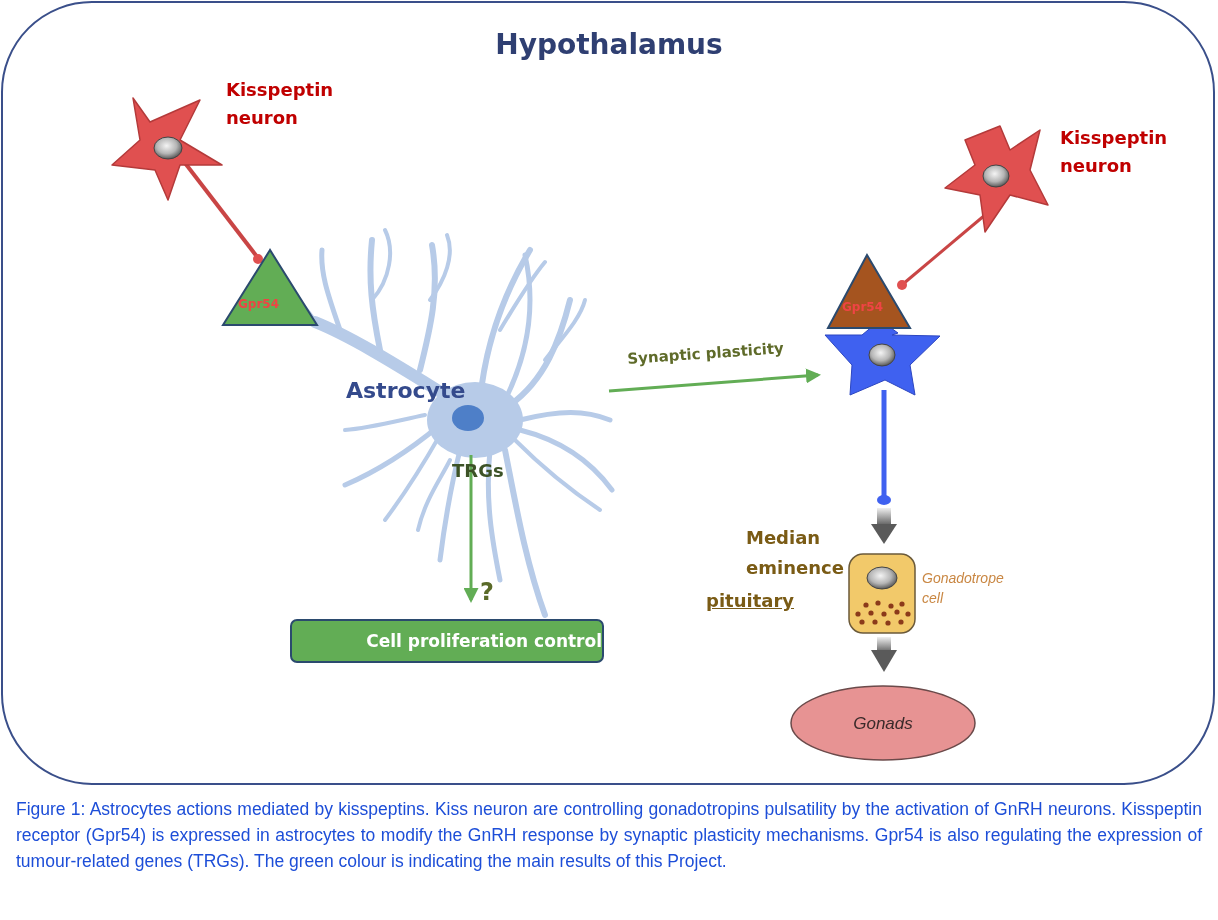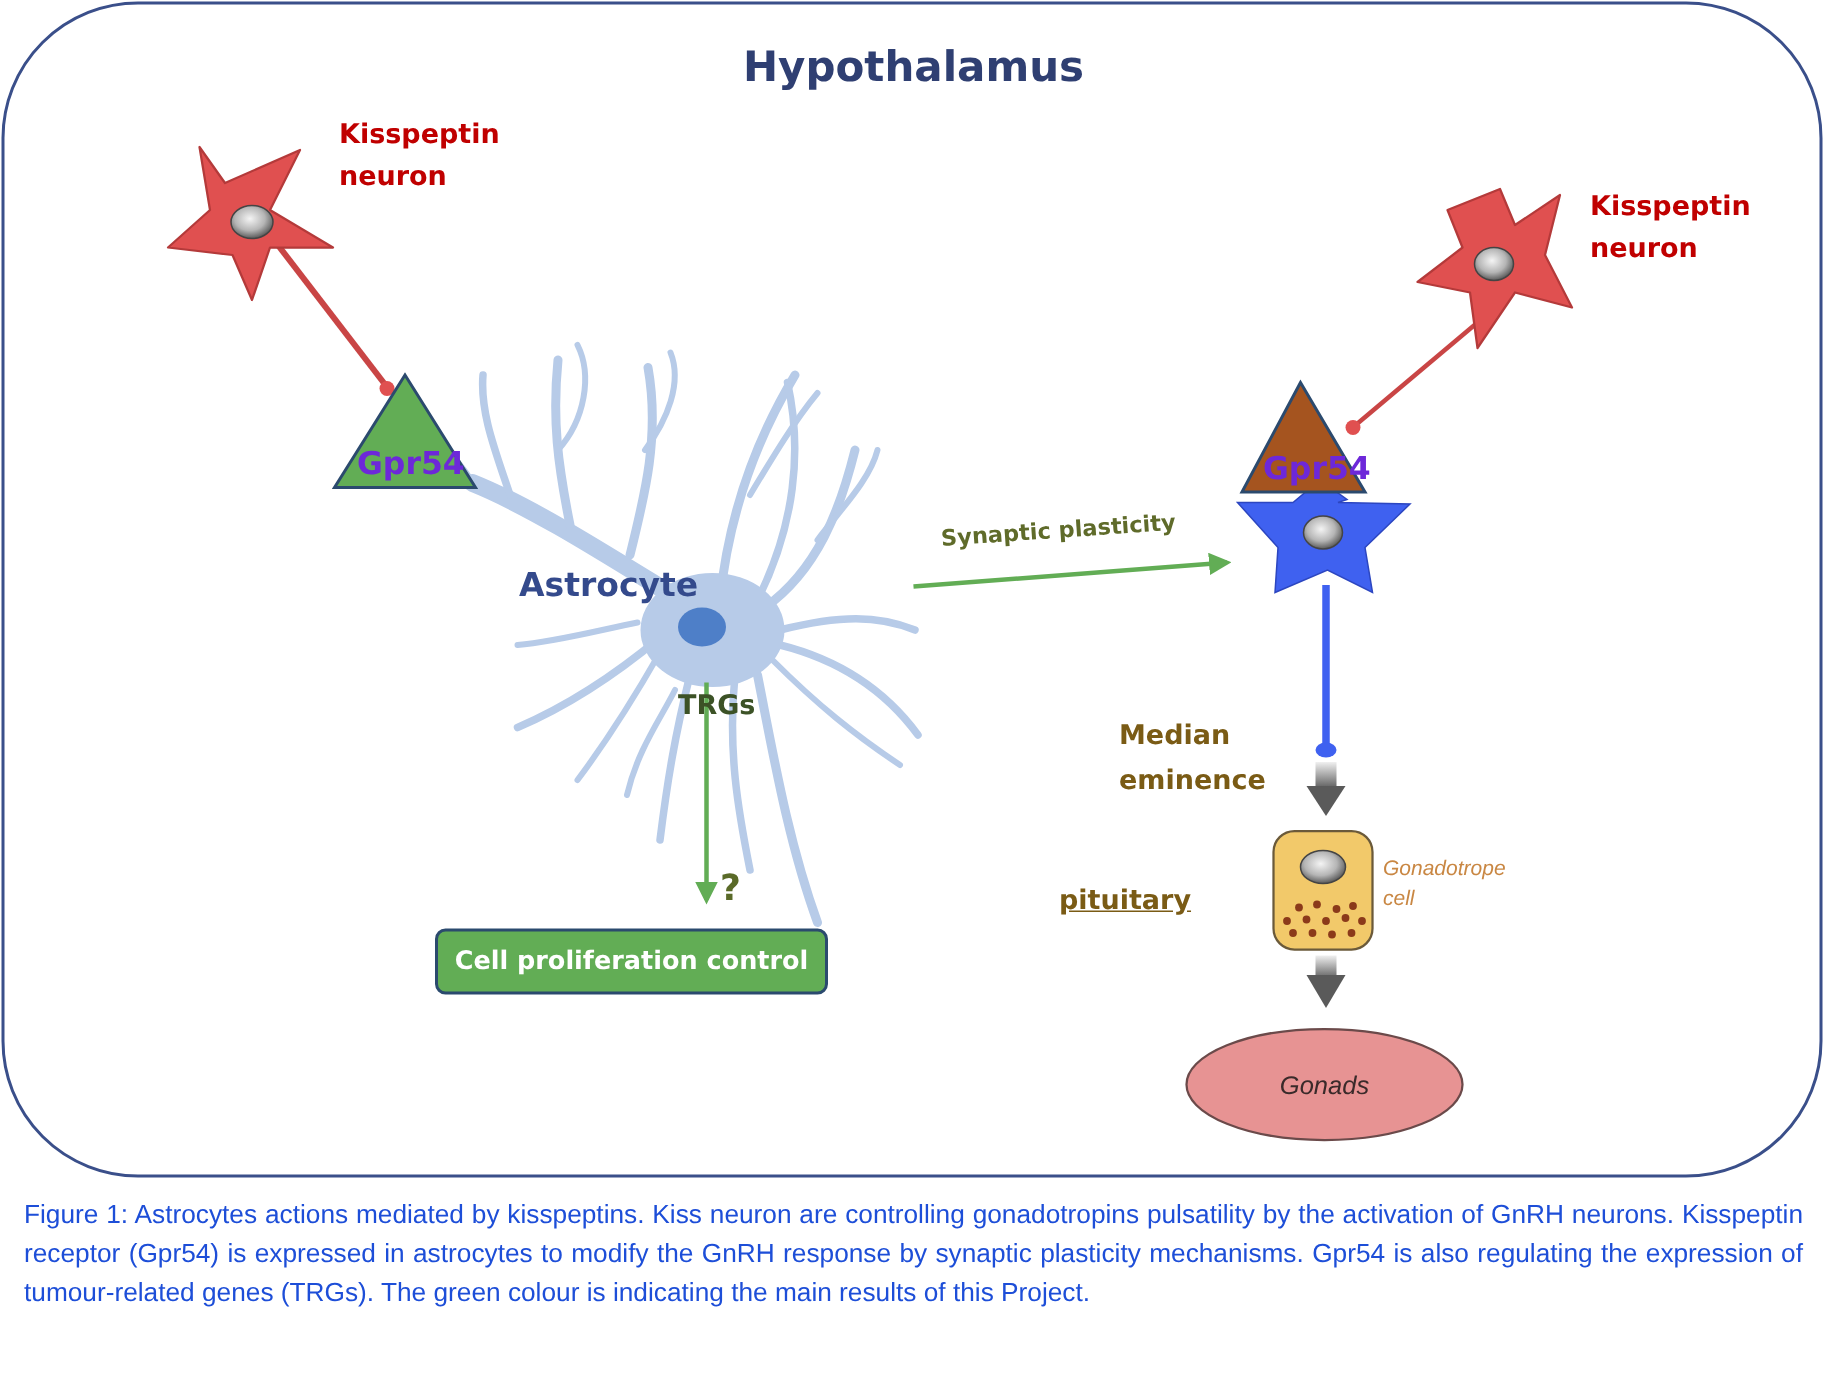--- a/index.html
+++ b/index.html
@@ -12,24 +12,24 @@
   #kiss2 { left:1060px; top:124px; }
   #astro-lbl { left:304px; top:378px; font-size:22px; color:#344a8c;margin-left:42px; }
   #gnrh-lbl { left:936px; top:364px; font-size:18px; line-height:30px; color:#3d5194; }
   #median-lbl { left:746px; top:476px; font-size:18px; line-height:30px; color:#7a5b15; }
   #pit-lbl { left:706px; top:590px; font-size:18px; color:#7a5b15;text-decoration:underline; }
   #gonad-lbl { left:922px; top:568px; font-family:"Liberation Sans", sans-serif; font-weight:normal; font-style:italic; font-size:14px; line-height:20px; color:#c98743; }
   #gonads-lbl { left:790px; top:714px; width:186px; text-align:center; font-family:"Liberation Sans", sans-serif; font-weight:normal; font-style:italic; font-size:17px; color:#3a2a2a; }
   #syn-lbl { left:628px; top:350px; font-size:15px; color:#5f6b2a; transform:rotate(-4deg); transform-origin:left bottom; }
   #trgs-lbl { left:452px; top:460px; font-size:18px; color:#3c5226; }
   #q-lbl { left:480px; top:578px; font-size:24px; color:#5a6a28; }
-  .gpr { color:#6d28d9; font-size:21px; }
+  .gpr { color:#ef4444; font-size:12px; }
   #gpr1 { left:238px; top:297px; }
   #gpr2 { left:842px; top:300px; }
-  #prolif-box { position:absolute; left:290px; top:619px; width:262px; height:44px; background:#62ad55; border:2px solid #2b4a6e; border-radius:7px; box-sizing:border-box; display:flex; align-items:center; justify-content:center; }
+  #prolif-box { position:absolute; left:290px; top:619px; width:314px; height:44px; background:#62ad55; border:2px solid #2b4a6e; border-radius:7px; box-sizing:border-box; display:flex; align-items:center; justify-content:flex-end; }
   #prolif-lbl { font-family:"DejaVu Sans", sans-serif; font-weight:bold; color:#ffffff; font-size:17px; }
   #caption { position:absolute; left:16px; top:796px; width:1186px; font-family:"Liberation Sans", sans-serif; font-size:17.5px; line-height:26px; color:#1d4ed8; text-align:justify; }
 </style>
 </head>
 <body>
 
 <div id="diagram">
   <svg width="1218" height="790" viewBox="0 0 1218 790">
     <defs>
       <radialGradient id="nuc" cx="45%" cy="40%" r="60%">
@@ -130,21 +130,21 @@
 
   <div id="title" class="lbl">Hypothalamus</div>
   <div id="kiss1" class="lbl kiss" style="width:110px;white-space:normal;">Kisspeptin neuron</div>
   <div id="kiss2" class="lbl kiss" style="width:110px;white-space:normal;">Kisspeptin neuron</div>
   <div id="gpr1" class="lbl gpr">Gpr54</div>
   <div id="gpr2" class="lbl gpr">Gpr54</div>
   <div id="astro-lbl" class="lbl">Astrocyte</div>
   <div id="trgs-lbl" class="lbl">TRGs</div>
   <div id="q-lbl" class="lbl">?</div>
   <div id="syn-lbl" class="lbl">Synaptic plasticity</div>
-  <div id="median-lbl" class="lbl" style="width:110px;white-space:normal;">Median eminence</div>
+  <div id="median-lbl" class="lbl" style="width:110px;white-space:normal;margin-top:47px;">Median eminence</div>
   <div id="pit-lbl" class="lbl">pituitary</div>
   <div id="gonad-lbl" class="lbl" style="width:95px;white-space:normal;">Gonadotrope cell</div>
   <div id="gonads-lbl" class="lbl">Gonads</div>
 
   <div id="prolif-box">
     <span id="prolif-lbl">Cell proliferation control</span>
   </div>
 </div>
 
 <div id="caption">Figure 1: Astrocytes actions mediated by kisspeptins. Kiss neuron are controlling gonadotropins pulsatility by the activation of GnRH neurons. Kisspeptin receptor (Gpr54) is expressed in astrocytes to modify the GnRH response by synaptic plasticity mechanisms. Gpr54 is also regulating the expression of tumour-related genes (TRGs). The green colour is indicating the main results of this Project.</div>

